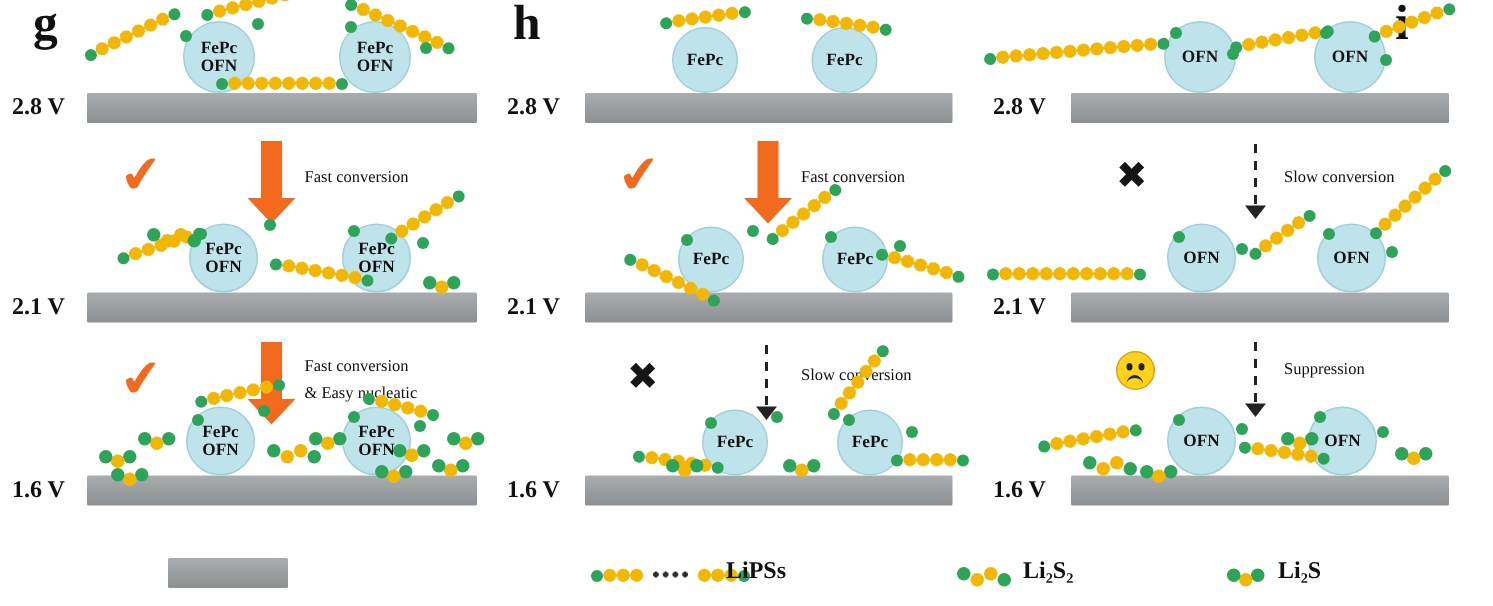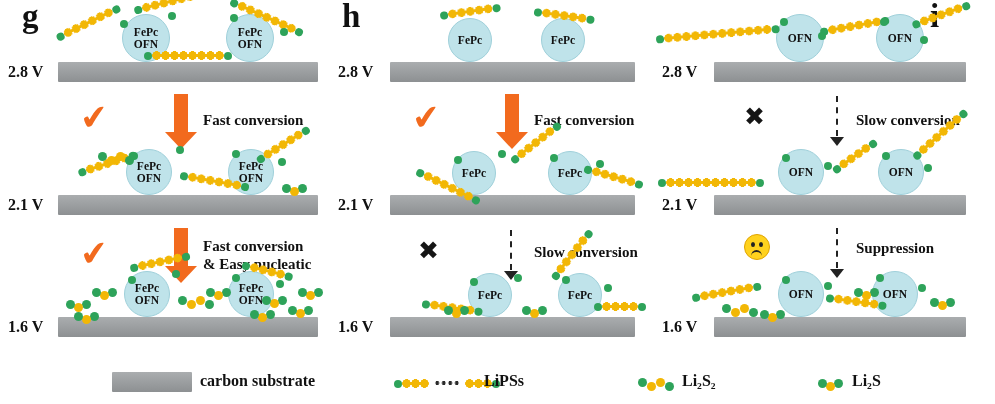--- a/index.html
+++ b/index.html
@@ -43,21 +43,21 @@
   .fast-arrow .head  { position:absolute; left:0; top:38px; width:0; height:0;
                        border-left:16px solid transparent; border-right:16px solid transparent;
                        border-top:17px solid var(--orange,#f26a1e); }
 
   .slow-arrow { position:absolute; width:18px; height:56px; }
   .slow-arrow .dash { position:absolute; left:8px; top:0; height:40px; border-left:2.5px dashed #222; }
   .slow-arrow .head { position:absolute; left:2px; top:41px; width:0; height:0;
                       border-left:7px solid transparent; border-right:7px solid transparent;
                       border-top:9px solid #222; }
 
-  .tlabel { position:absolute; font-size:15px; font-weight:bold; white-space:nowrap; }
+  .tlabel { position:absolute; font-size:11px; font-weight:normal; white-space:nowrap; }
 
   .sadface { position:absolute; width:26px; height:26px; border-radius:50%;
              background:#ffd21e; border:1.5px solid #e0a400; }
   .sadface .eye { position:absolute; width:4px; height:5px; border-radius:50%; background:#222; top:7px; }
   .sadface .eye.l { left:6px; } .sadface .eye.r { right:6px; }
   .sadface .mouth { position:absolute; left:6px; top:15px; width:11px; height:6px;
                     border-top:2.5px solid #222; border-radius:50%/100% 100% 0 0; }
 
   .gapdots { position:absolute; width:26px; height:4px;
              background-image:radial-gradient(circle closest-side,#2b2b2b 90%,transparent 100%);
@@ -279,21 +279,20 @@
   <i class="cl1" style="left:854px;top:288px"></i>
   <i class="cl1" style="left:930px;top:298px"></i>
   <i class="cl1" style="left:760px;top:310px"></i>
   <i class="d g" style="left:782px;top:276px"></i>
   <i class="d g" style="left:824px;top:282px"></i>
   <i class="d g" style="left:876px;top:274px"></i>
   <i class="d g" style="left:918px;top:284px"></i>
   <div class="watermark" style="left:742px;top:340px;width:52px;height:52px"></div>
 
   <div class="substrate" style="left:112px;top:372px;width:80px"></div>
-  <div class="legend-label" style="left:200px;top:372px">carbon substrate</div>
 
   <i class="dots nr" style="left:402px;top:379px;width:27px"></i>
   <i class="gapdots" style="left:434px;top:381px"></i>
   <i class="dots nl" style="left:465px;top:379px;width:27px"></i>
   <div class="legend-label" style="left:484px;top:372px">LiPSs</div>
 
   <i class="cl2" style="left:638px;top:378px"></i>
   <div class="legend-label" style="left:682px;top:372px">Li₂S₂</div>
 
   <i class="cl1" style="left:818px;top:379px"></i>

